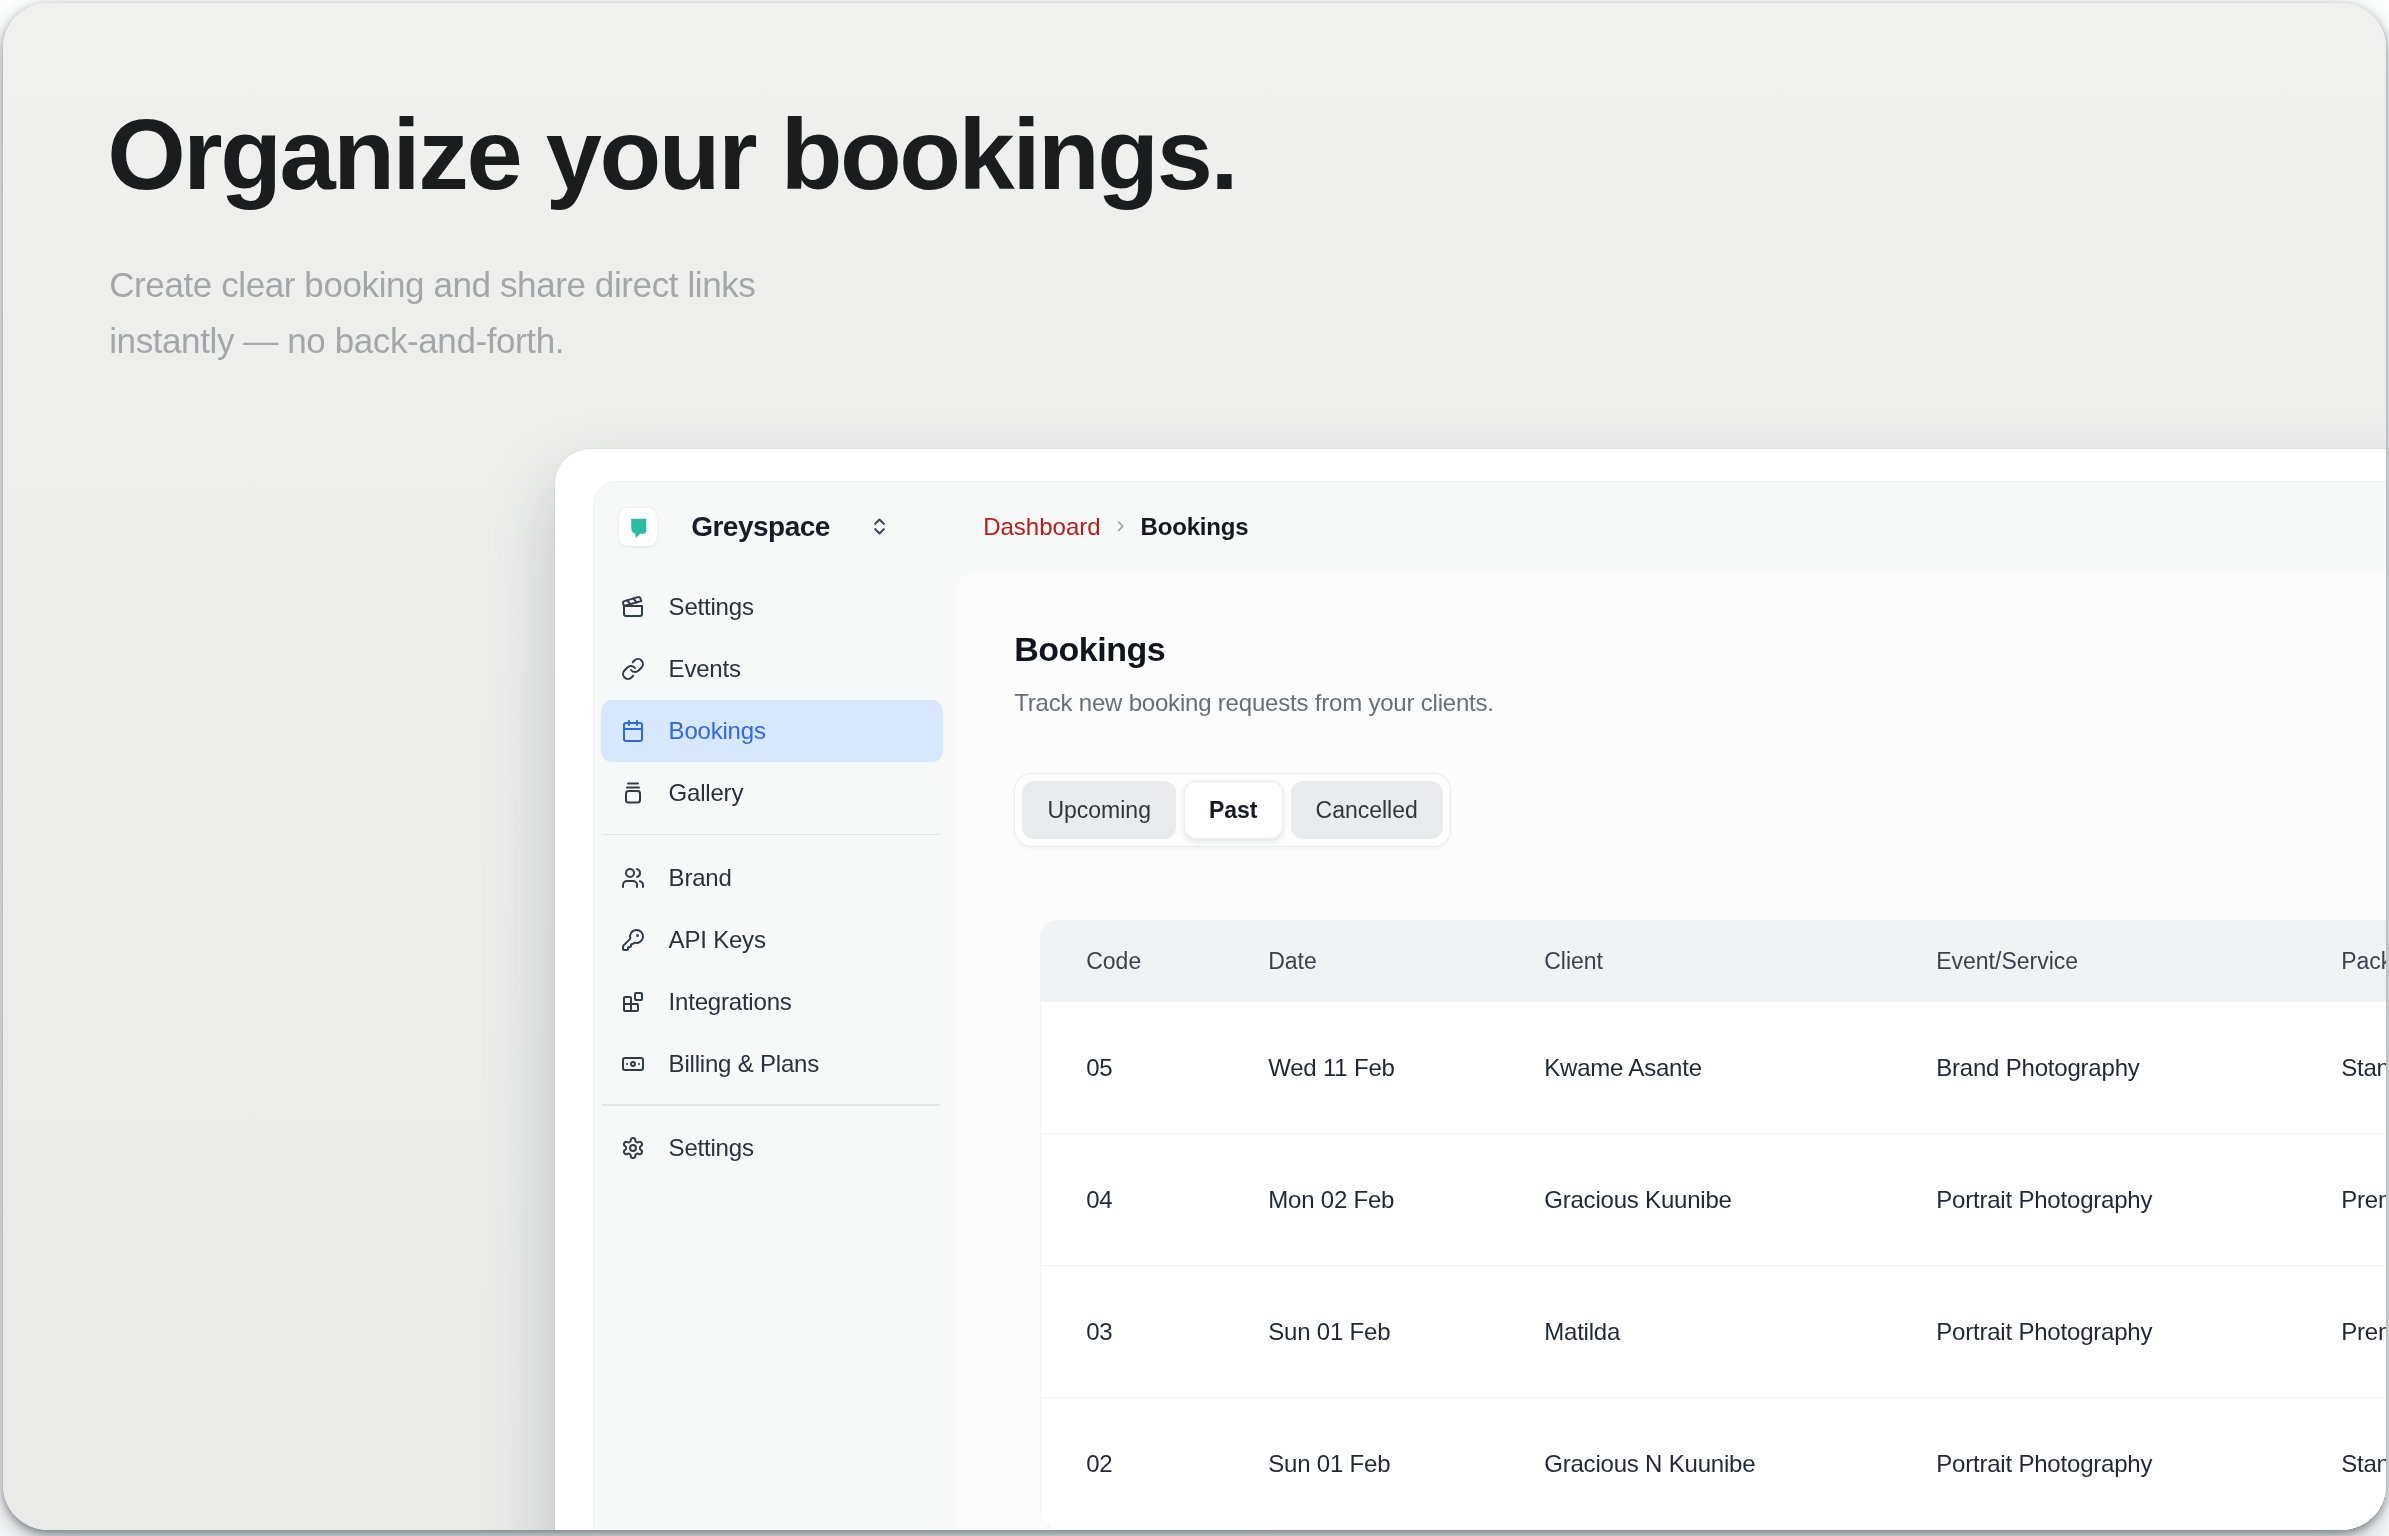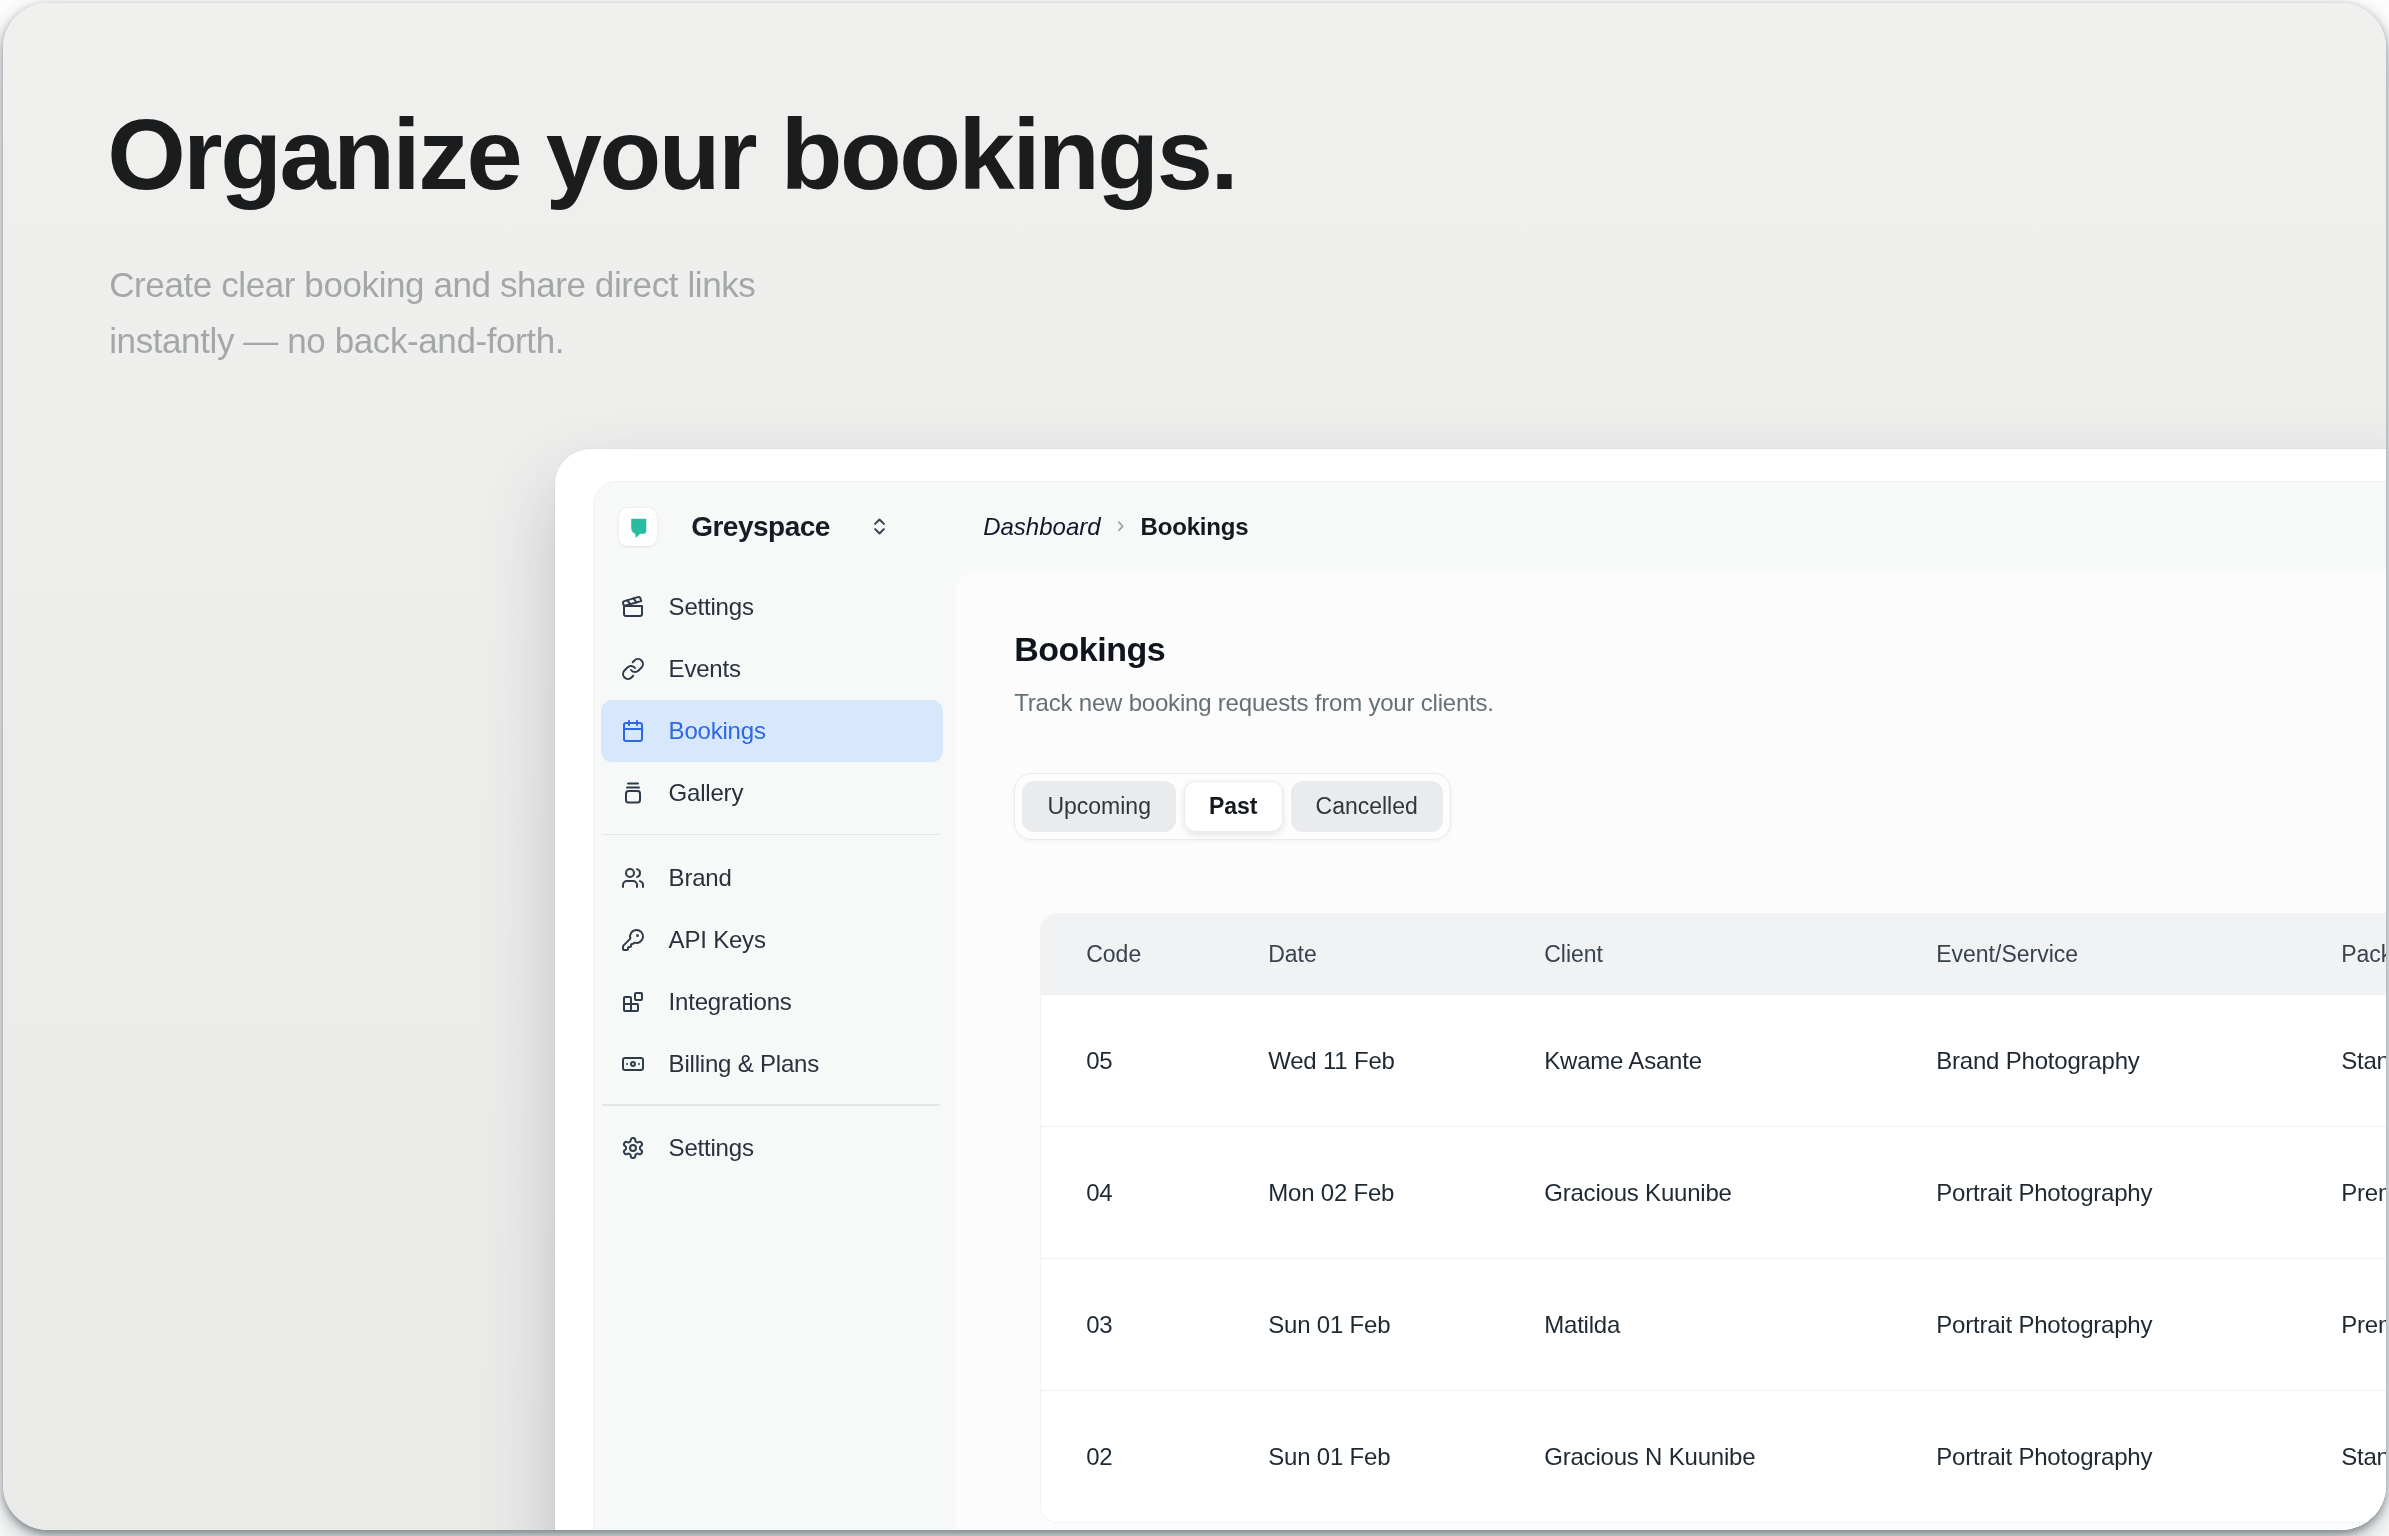--- a/index.html
+++ b/index.html
@@ -52,21 +52,21 @@
     display:flex; align-items:center; justify-content:center;
     box-shadow:0 0.8px 2.4px rgba(22,32,43,.10);
   }
   .ws-name { font-size:28px; font-weight:700; color:#171D26; letter-spacing:-0.5px; }
   .ws-caret { margin-left:4.8px; color:#3A4552; display:flex; }
 
   .breadcrumb {
     position:absolute; left:389px; top:50%; transform:translateY(-50%);
     display:flex; align-items:center; gap:16px; font-size:24px;
   }
-  .crumb-muted { color:#0f172a;font-style:italic; }
+  .crumb-muted { color:#b91c1c; }
   .crumb-sep { color:#9BA3AB; font-size:24px; transform:translateY(-1.6px); }
   .crumb-current { color:#14181F; font-weight:700; letter-spacing:-0.2px; }
 
   
   .sidebar { position:absolute; left:0; top:94px; width:362px; }
   .nav-item {
     height:62px; margin:0 12.8px 0 6.4px; padding-left:20px;
     display:flex; align-items:center; gap:24px;
     border-radius:11.2px; cursor:pointer;
   }
@@ -85,21 +85,21 @@
   }
   .page-title { font-size:34px; font-weight:700; color:#10151D; letter-spacing:-0.5px; line-height:1.2; }
   .page-sub { margin-top:19px; font-size:24px; color:#657077; letter-spacing:-0.2px; }
 
   .tabs {
     margin-top:56px; display:inline-flex; gap:8px; padding:7.2px;
     background:#FDFDFD; border:1.6px solid #EAEBEC; border-radius:17.6px;
     box-shadow:0 1.6px 4px rgba(22,32,43,.04);
   }
   .tab {
-    height:51px; display:flex; align-items:center; padding:9px 24px;
+    height:58px; display:flex; align-items:center; padding:9px 24px;
     border-radius:12px; font-size:23px; color:#30363E; cursor:pointer;
     background:#EAEBED; border:1.6px solid transparent;
   }
   .tab.active {
     background:#FFFFFF; color:#14181F; font-weight:700;
     border-color:#ECECEE; box-shadow:0 2.4px 6.4px rgba(22,32,43,.10);
   }
 
   
   .table {

